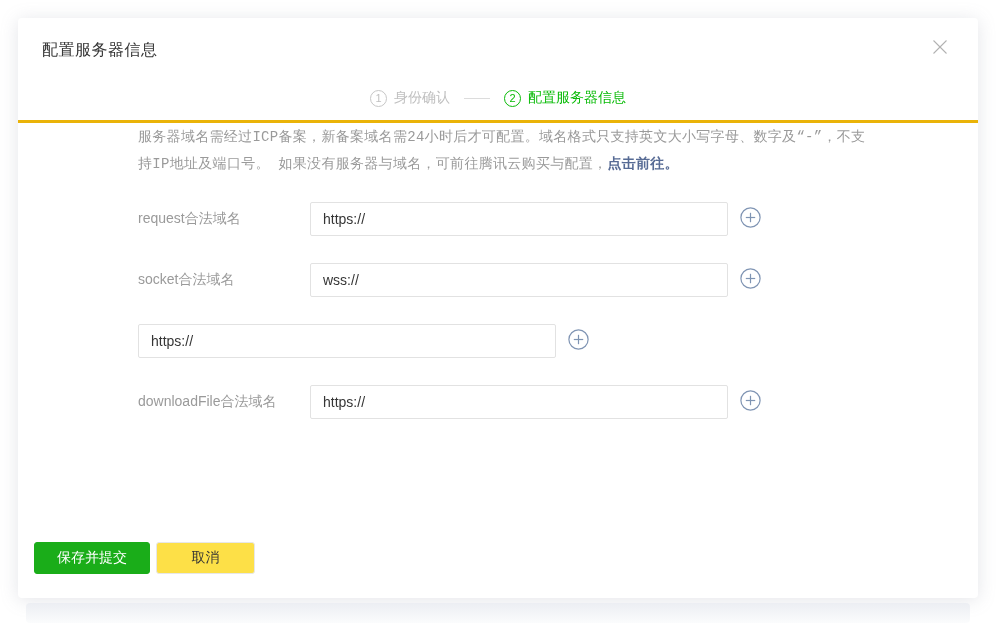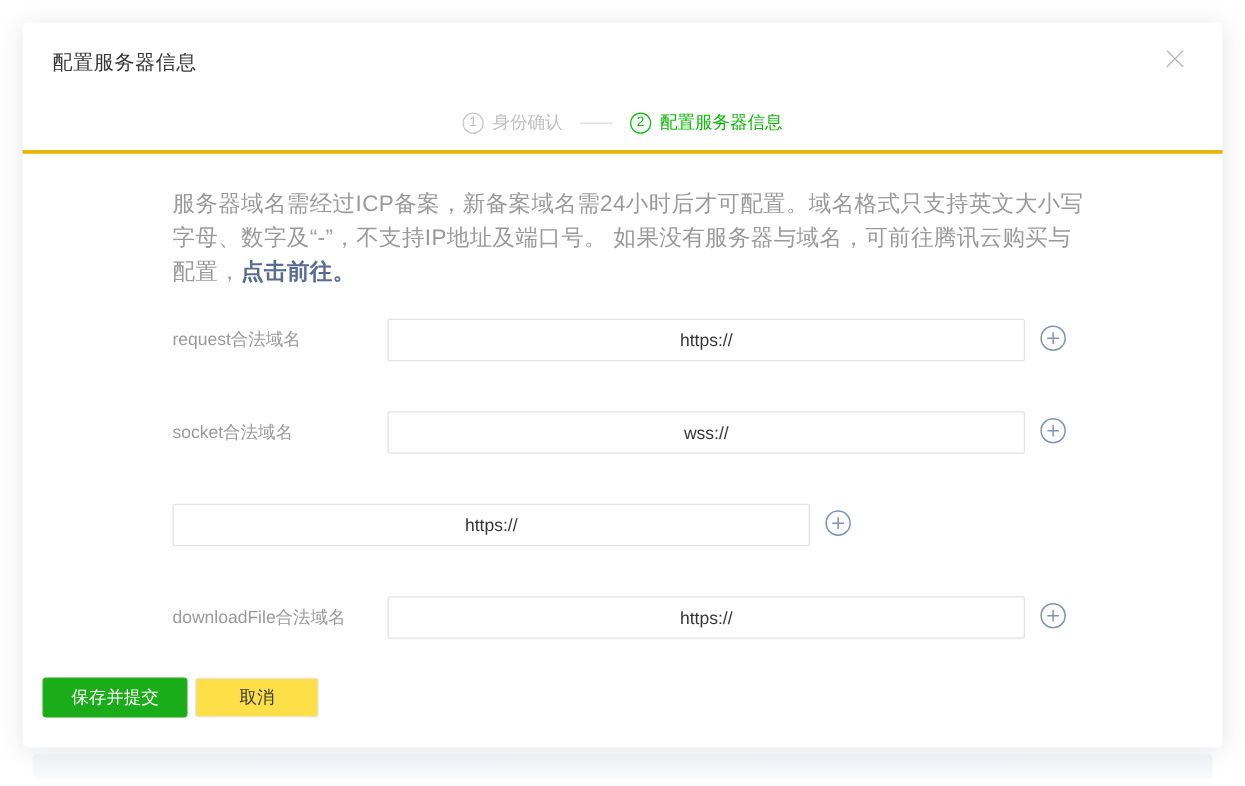--- a/index.html
+++ b/index.html
@@ -45,37 +45,38 @@
   }
   .step.inactive { color: #c0c0c0; }
   .step.inactive .step-circle { border: 1px solid #c7c7c7; color: #c0c0c0; }
   .step.active { color: #09bb07; }
   .step.active .step-circle { border: 1px solid #09bb07; color: #09bb07; }
   .step-connector { width: 26px; height: 1px; background: #dcdcdc; margin: 0 14px; }
 
   
   .dialog-body { position: absolute; top: 106px; left: 120px; width: 730px; }
   .notice {
-    margin: 0; padding-top: 26px;
-    font-size: 18px; line-height: 27px; color: #9a9a9a;
+    margin: 0; 
+    font-size: 14px; line-height: 27px; color: #9a9a9a;
     letter-spacing: .3px;
+    font-family: Liberation Mono, monospace;
   }
   .notice a {
     color: #576b95; text-decoration: none; cursor: pointer; font-weight: bold;
   }
 
-  .form-row { display: flex; align-items: center; margin-top: 40px; }
+  .form-row { display: flex; align-items: center; margin-top: 27px; }
   .form-row.first { margin-top: 24px; }
   .field-label { width: 172px; font-size: 14px; color: #9a9a9a; flex: none; }
   .field-input {
-    width: 510px; height: 34px;
+    width: 418px; height: 34px;
     border: 1px solid #e2e2e2; border-radius: 2px;
     padding: 0 12px; font-size: 14px; color: #353535;
     font-family: "Liberation Sans", "DejaVu Sans", sans-serif;
-    outline: none; background: #fff; text-align: center;
+    outline: none; background: #fff;
   }
   .add-btn {
     width: 22px; height: 22px; margin-left: 11px; padding: 0;
     background: transparent; border: none; cursor: pointer; flex: none;
     display: flex; align-items: center; justify-content: center;
   }
 
   
   .dialog-actions {
     position: absolute; left: 16px; right: 0; top: 524px;

